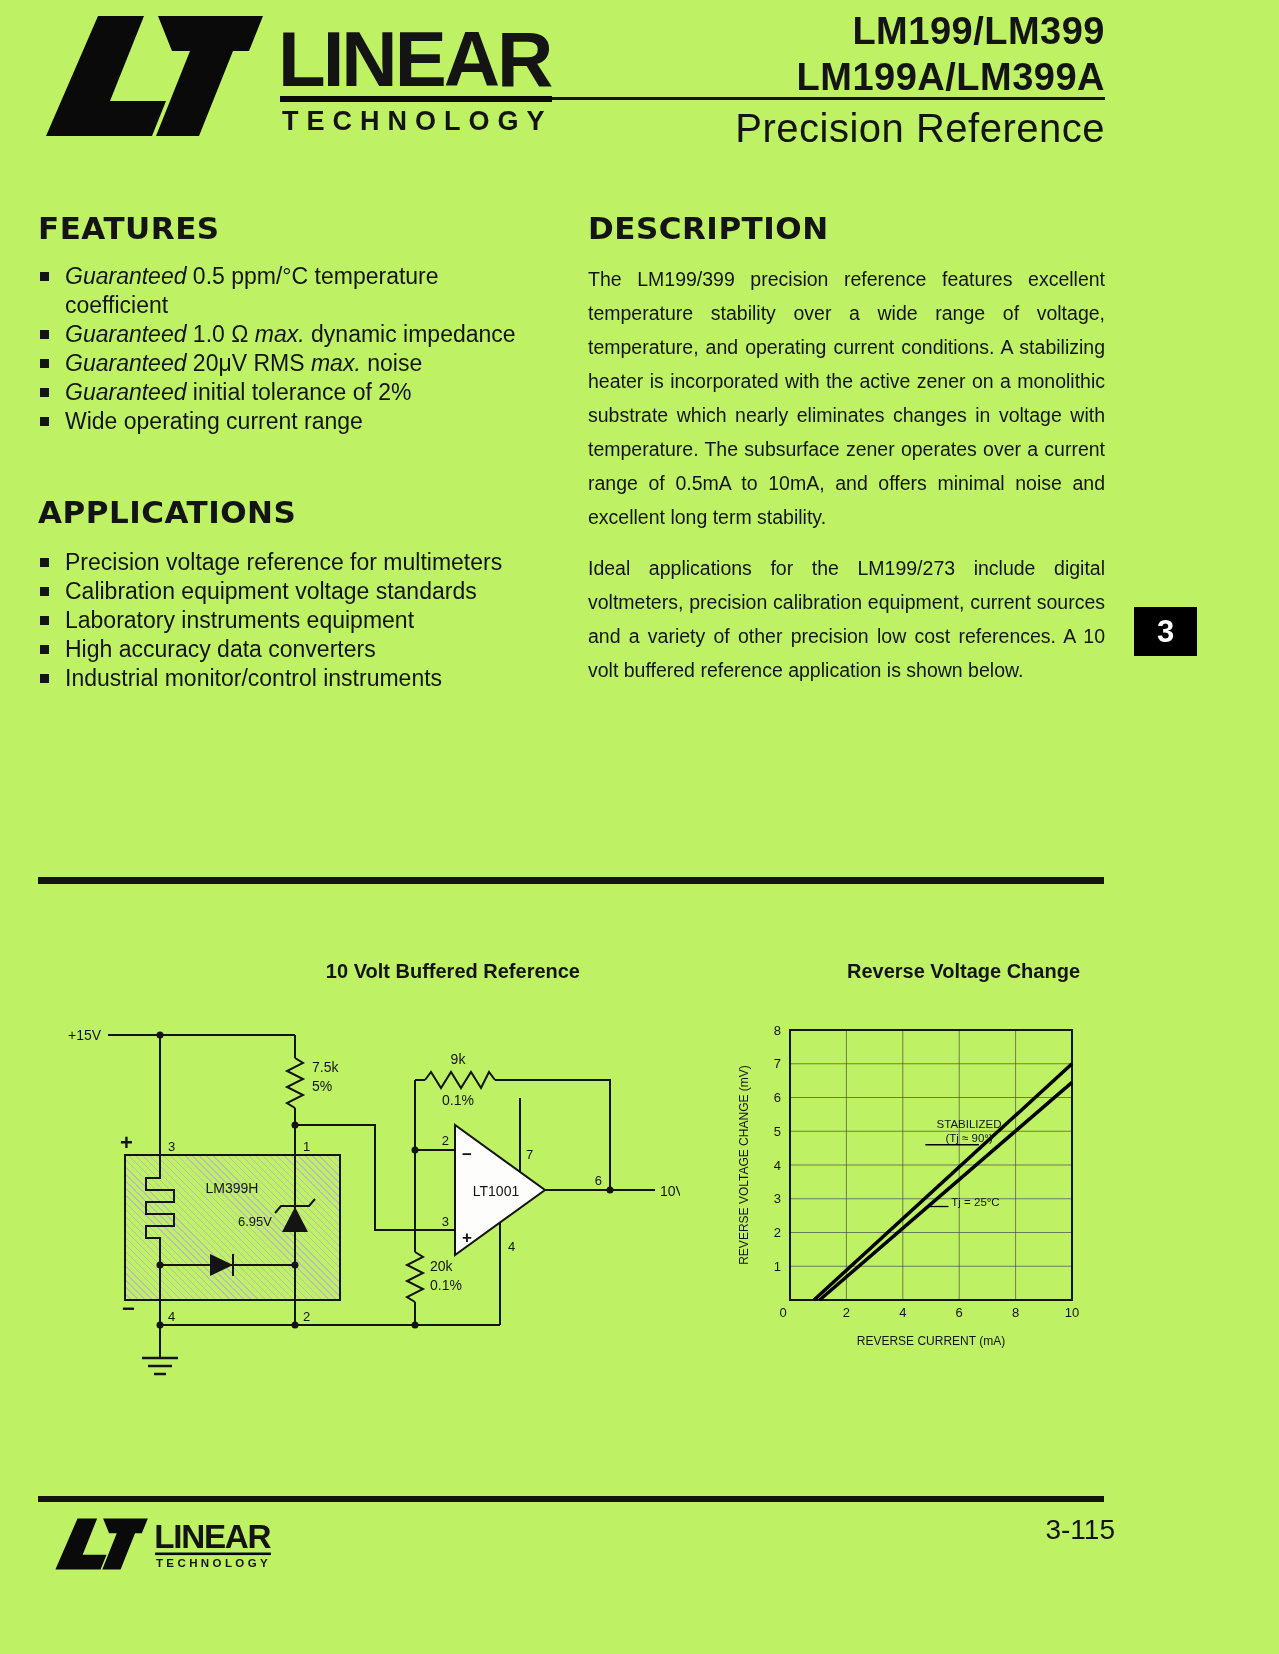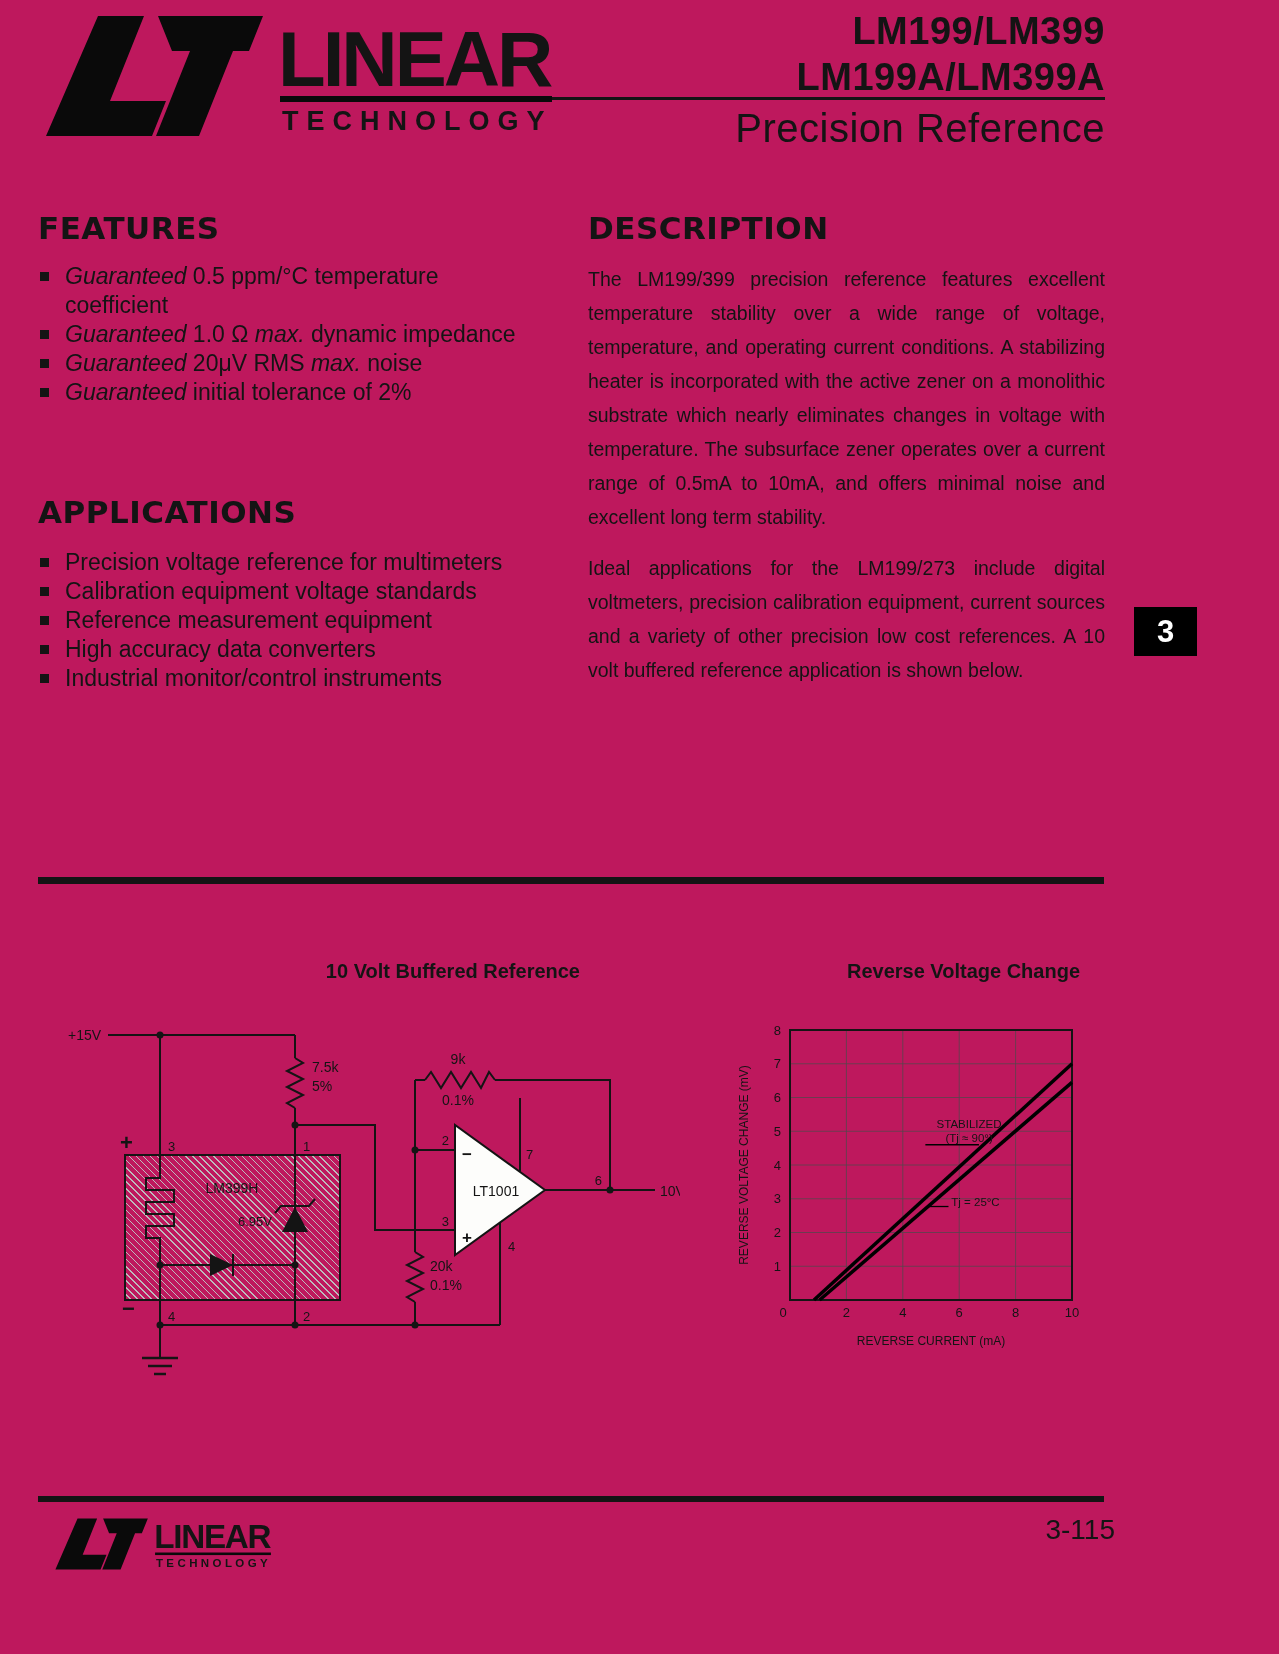--- a/index.html
+++ b/index.html
@@ -1,17 +1,17 @@
 <!DOCTYPE html>
 <html><head>
 <meta charset="utf-8">
 <style>
   *{margin:0;padding:0;box-sizing:border-box}
   body{background:#9a9a9a}
-  .page{position:relative;width:1279px;height:1654px;background:#be185d;font-family:"Liberation Sans",sans-serif;color:#141414;overflow:hidden;margin:0 auto}
+  .page{position:relative;width:1279px;height:1654px;background:#bef264;font-family:"Liberation Sans",sans-serif;color:#141414;overflow:hidden;margin:0 auto}
   .abs{position:absolute}
   .rule{background:#141414}
   .sec-title{font-family:"DejaVu Sans",sans-serif;font-weight:800;font-size:31px;letter-spacing:.5px}
   .b-item{display:flex;align-items:flex-start;line-height:29px;font-size:23px}
   .sq{flex:0 0 auto;width:9px;height:9px;background:#141414;margin:10px 16px 0 0}
   .it{font-style:italic}
   .desc p{font-size:19.5px;line-height:34px;text-align:justify;margin-bottom:17px}
   .parts{font-size:38px;font-weight:700;line-height:46px;text-align:right;letter-spacing:.5px}
   .subtitle{font-size:40px;text-align:left;letter-spacing:.5px}
   .tab3{background:#000;color:#fff;font-size:31px;font-weight:700;display:flex;align-items:center;justify-content:center}
@@ -63,35 +63,39 @@
         <span><span class="it">Guaranteed</span><span> 1.0 Ω </span><span class="it">max.</span><span> dynamic impedance</span></span>
       </div>
       <div class="b-item">
         <span class="sq"></span>
         <span><span class="it">Guaranteed</span><span> 20μV RMS </span><span class="it">max.</span><span> noise</span></span>
       </div>
       <div class="b-item">
         <span class="sq"></span>
         <span><span class="it">Guaranteed</span><span> initial tolerance of 2%</span></span>
       </div>
+      <div class="b-item">
+        <span class="sq"></span>
+        <span><span>Wide operating current range</span></span>
+      </div>
     </div>
 
   <div class="abs sec-title" style="left:38px;top:494px">APPLICATIONS</div>
   <div class="abs" style="left:40px;top:548px;width:505px">
       <div class="b-item">
         <span class="sq"></span>
         <span>Precision voltage reference for multimeters</span>
       </div>
       <div class="b-item">
         <span class="sq"></span>
         <span>Calibration equipment voltage standards</span>
       </div>
       <div class="b-item">
         <span class="sq"></span>
-        <span>Reference measurement equipment</span>
+        <span>Laboratory instruments equipment</span>
       </div>
       <div class="b-item">
         <span class="sq"></span>
         <span>High accuracy data converters</span>
       </div>
       <div class="b-item">
         <span class="sq"></span>
         <span>Industrial monitor/control instruments</span>
       </div>
     </div>

